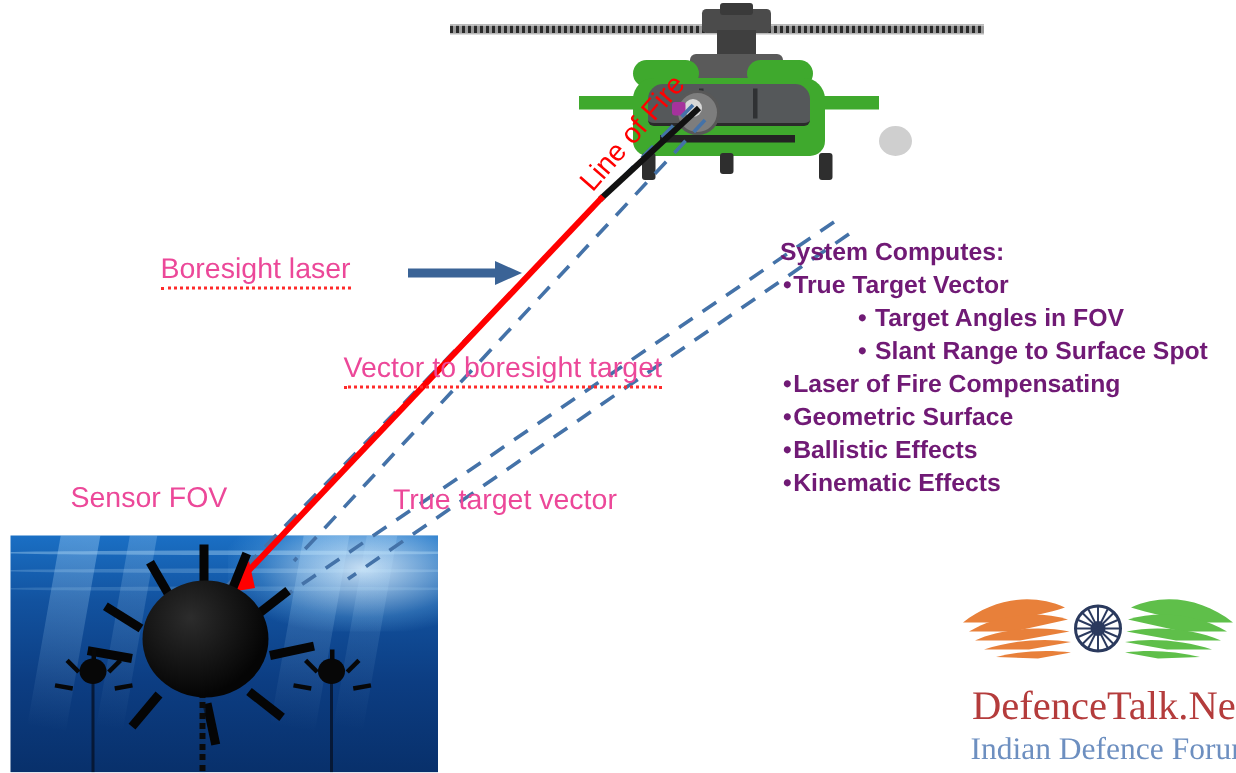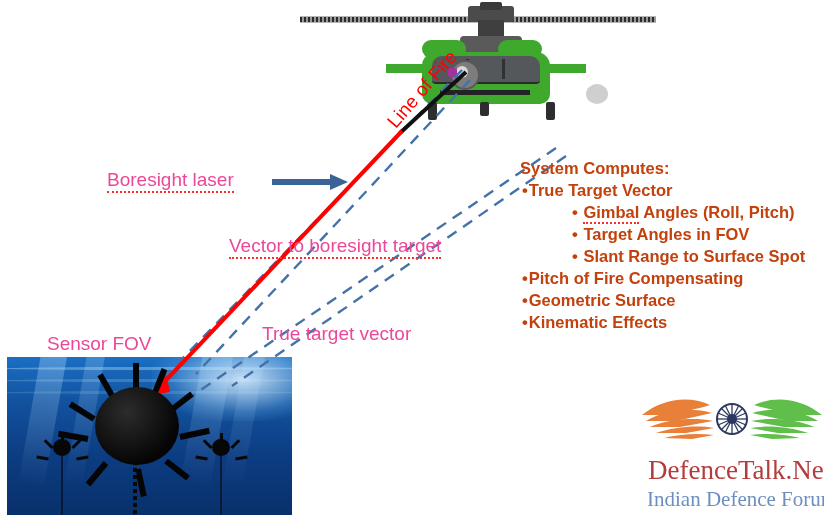--- a/index.html
+++ b/index.html
@@ -225,39 +225,39 @@
   
   .lbl {
     position: absolute;
     color: #ec4899;
     font-family: "Liberation Sans", sans-serif;
     white-space: nowrap;
   }
   #lbl-boresight { left: 107px; top: 169px; font-size: 19px; }
   #lbl-vector    { left: 229px; top: 235px; font-size: 19px; }
   #lbl-truetgt   { left: 262px; top: 323px; font-size: 19px; }
-  #lbl-sensor    { left: 47px;  top: 333px; font-size: 19px; }
+  #lbl-sensor    { left: 47px;  top: 322px; font-size: 19px; }
   #lbl-lof {
     left: 383px; top: 118px;
     font-size: 19px;
     color: #ff0000;
     transform: rotate(-49deg);
     transform-origin: left top;
   }
   .sq { border-bottom: 2px dotted #ff2b2b; padding-bottom: 1px; }
 
   
   #list {
     position: absolute;
     left: 520px; top: 158px;
     width: 304px;
     font-family: "Liberation Sans", sans-serif;
     font-weight: bold;
     font-size: 16.5px;
-    color: #c2410c;
+    color: #701a75;
     line-height: 1.33;
   }
   #list .row { white-space: nowrap; }
   #list .row.wrap { white-space: normal; }
   #list .lvl0 { padding-left: 2px; }
   #list .lvl2 { padding-left: 52px; }
   #list .bull { margin-right: 1px; }
 
   
   #wm-logo {
@@ -368,25 +368,25 @@
   <div class="lbl" id="lbl-boresight"><span class="sq">Boresight laser</span></div>
   <div class="lbl" id="lbl-vector"><span class="sq">Vector to boresight target</span></div>
   <div class="lbl" id="lbl-truetgt">True target vector</div>
   <div class="lbl" id="lbl-sensor">Sensor FOV</div>
   <div class="lbl" id="lbl-lof">Line of Fire</div>
 
   <div id="list">
     <div class="row">System Computes:</div>
     <div id="list-items">
         <div class="row lvl0"><span class="bull">•</span><span>True Target Vector</span></div>
-        <div class="row lvl2 wrap"><span class="bull">• </span><span><span class="sq">Gimbal</span>  Angles (Roll, Pitch)</span></div>
         <div class="row lvl2"><span class="bull">• </span><span>Target Angles in FOV</span></div>
         <div class="row lvl2 wrap"><span class="bull">• </span><span>Slant Range to Surface Spot</span></div>
-        <div class="row lvl0"><span class="bull">•</span><span>Pitch of Fire Compensating</span></div>
+        <div class="row lvl0"><span class="bull">•</span><span>Laser of Fire Compensating</span></div>
         <div class="row lvl0"><span class="bull">•</span><span>Geometric Surface</span></div>
+        <div class="row lvl0"><span class="bull">•</span><span>Ballistic Effects</span></div>
         <div class="row lvl0"><span class="bull">•</span><span>Kinematic Effects</span></div>
       </div>
   </div>
 
   <svg id="wm-logo" viewBox="0 0 184 50">
     <g fill="#e8803a">
       <path d="M2,22 C22,6 48,2 70,12 C58,16 44,18 34,22 Z"></path>
       <path d="M6,28 C26,16 52,14 72,20 L36,28 Z"></path>
       <path d="M10,34 C28,26 54,24 73,28 L40,34 Z"></path>
       <path d="M16,40 C34,34 56,32 74,35 L46,40 Z"></path>

